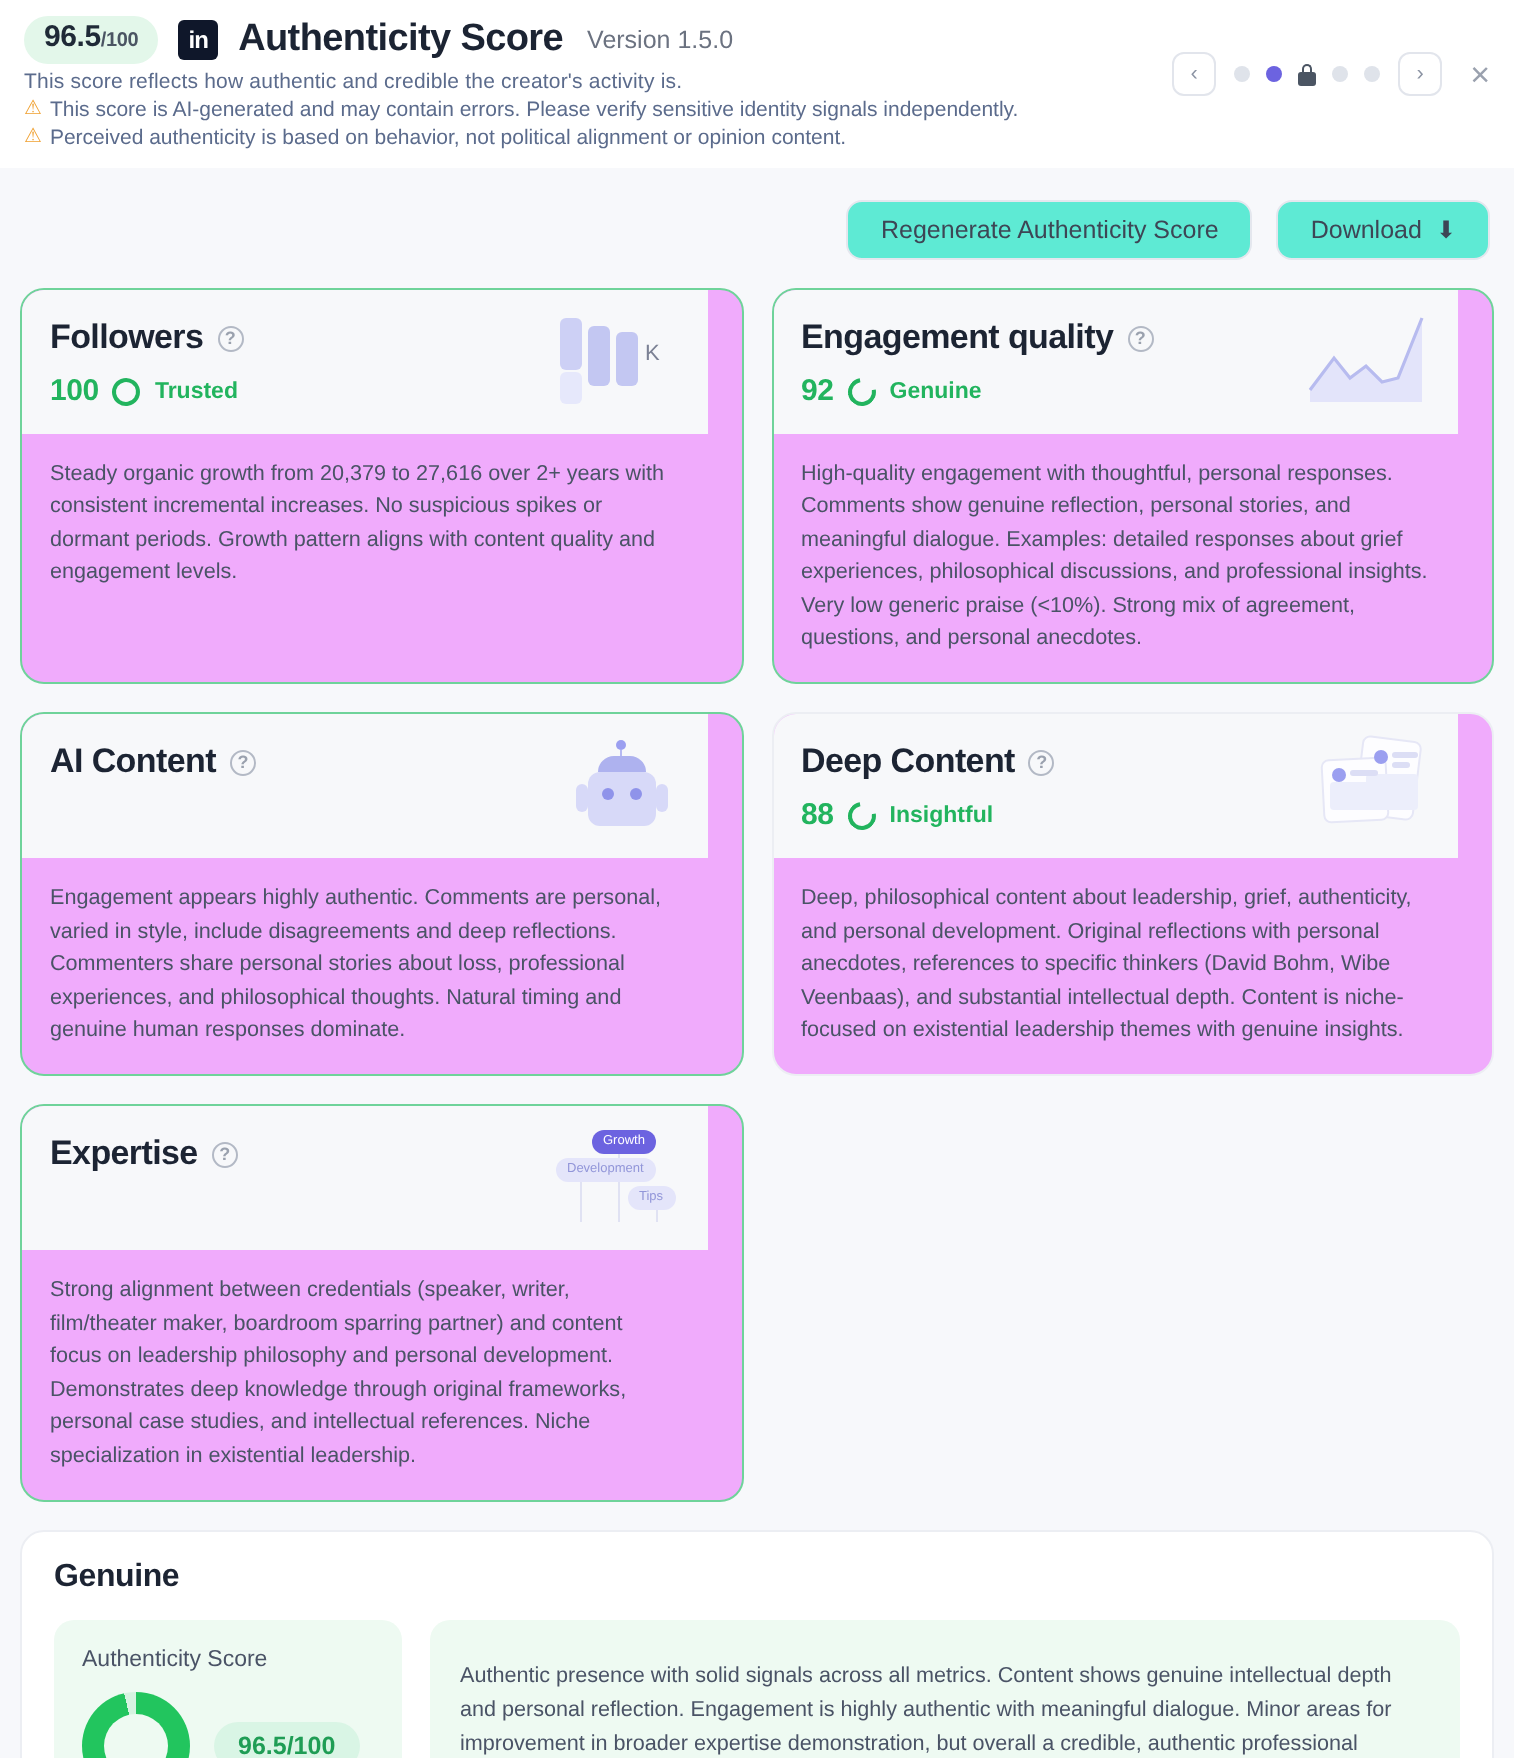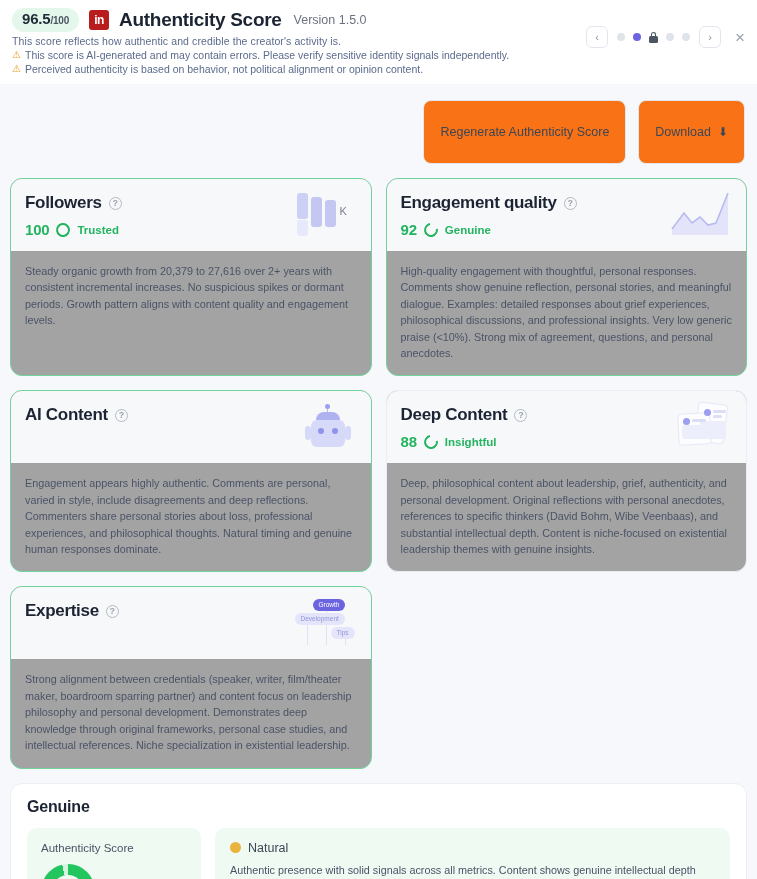--- a/index.html
+++ b/index.html
@@ -15,21 +15,21 @@
   
   .header { position: relative; padding: 8px 12px 6px 12px; background:#fff; }
   .hdr-top { display:flex; align-items:center; gap:10px; }
   .score-pill {
     background:#e3f7ea; color:#1f2a37; border-radius:14px;
     padding:3px 10px 4px 10px; font-size:15px; font-weight:700; letter-spacing:-0.2px;
     line-height:1.1; white-space:nowrap;
   }
   .score-pill .denom { font-size:10px; font-weight:600; color:#4b5563; }
   .li-logo {
-    width:20px; height:20px; border-radius:3px; background:#b91c1c;
+    width:20px; height:20px; border-radius:3px; background:#0f172a;
     display:flex; align-items:center; justify-content:center;
     color:#fff; font-size:12px; font-weight:700; font-family:"Liberation Sans", sans-serif;
     letter-spacing:-0.5px;
   }
   .hdr-title { font-size:19px; font-weight:700; color:#1c2433; letter-spacing:-0.3px; }
   .hdr-version { font-size:12.5px; color:#6b7280; font-weight:400; margin-left:2px; }
 
   .hdr-sub { font-size:10.5px; color:#5b6b8c; margin-top:3px; letter-spacing:0.1px;}
   .warn-line { display:flex; align-items:flex-start; gap:4px; font-size:10.5px; color:#5b6b8c; margin-top:2px; }
   .warn-ico { color:#f0a132; font-size:10px; line-height:1.25; }
@@ -49,31 +49,31 @@
   }
   .lock .body { position:absolute; bottom:0; width:9px; height:7px; background:#4b5563; border-radius:1.5px; }
   .lock .shk { position:absolute; top:0; left:2px; width:5px; height:5px; border:1.5px solid #4b5563; border-bottom:none; border-radius:3px 3px 0 0; }
   .close-x { color:#9aa1ae; font-size:17px; line-height:1; font-weight:300; }
 
   
   .body-wrap { position:absolute; top:84px; left:0; right:0; bottom:0; background:#f7f8fb; padding:0 10px; }
 
   .actions { display:flex; justify-content:flex-end; gap:12px; padding:16px 2px 14px 0; }
   .act-btn {
-    background:#f97316; border:1px solid #e4e7ee; border-radius:8px;
-    padding:24px 16px; font-size:12.5px; color:#3d4655; font-weight:400;
+    background:#5eead4; border:1px solid #e4e7ee; border-radius:8px;
+    padding:7px 16px; font-size:12.5px; color:#3d4655; font-weight:400;
     display:flex; align-items:center; gap:7px; white-space:nowrap;
   }
   .dl-ico { font-size:12px; color:#3d4655; }
 
   
   .grid { display:grid; grid-template-columns: 1fr 1fr; gap:14px; }
   .card {
-    background:#a3a3a3; border-radius:12px; border:1px solid #eceef3;
-    overflow:hidden; padding:0 0 12px 0;
+    background:#f0abfc; border-radius:12px; border:1px solid #eceef3;
+    overflow:hidden; padding:0 17px 12px 0;
   }
   .card.good { border:1px solid #6fd39a; }
   .card-head {
     background:#f7f8fa; padding:14px 14px 12px 14px; position:relative; min-height:72px;
   }
   .card-title-row { display:flex; align-items:center; gap:7px; }
   .card-title { font-size:17px; font-weight:700; color:#1c2433; letter-spacing:-0.3px; }
   .q-ico {
     width:13px; height:13px; border:1.2px solid #b3b9c5; border-radius:50%;
     font-size:9px; color:#9aa1ae; display:flex; align-items:center; justify-content:center;
@@ -347,23 +347,19 @@
       <div class="verdict-title">Genuine</div>
       <div class="verdict-row">
         <div class="v-score">
           <div class="v-score-lbl">Authenticity Score</div>
           <div class="v-gauge-row">
             <div class="donut" style="background: conic-gradient(rgb(34, 197, 94) 0%, rgb(34, 197, 94) 96.5%, rgb(214, 243, 225) 96.5%, rgb(214, 243, 225) 100%);"></div>
             <div class="v-score-val">96.5/100</div>
           </div>
         </div>
         <div class="v-text">
-          <div class="v-tag-row">
-            <span class="v-dot"></span>
-            <span class="v-tag">Natural</span>
-          </div>
           <div class="v-desc">Authentic presence with solid signals across all metrics. Content shows genuine intellectual depth and personal reflection. Engagement is highly authentic with meaningful dialogue. Minor areas for improvement in broader expertise demonstration, but overall a credible, authentic professional presence.</div>
         </div>
       </div>
     </div>
 
   </div>
 </div>
 
 </body></html>

